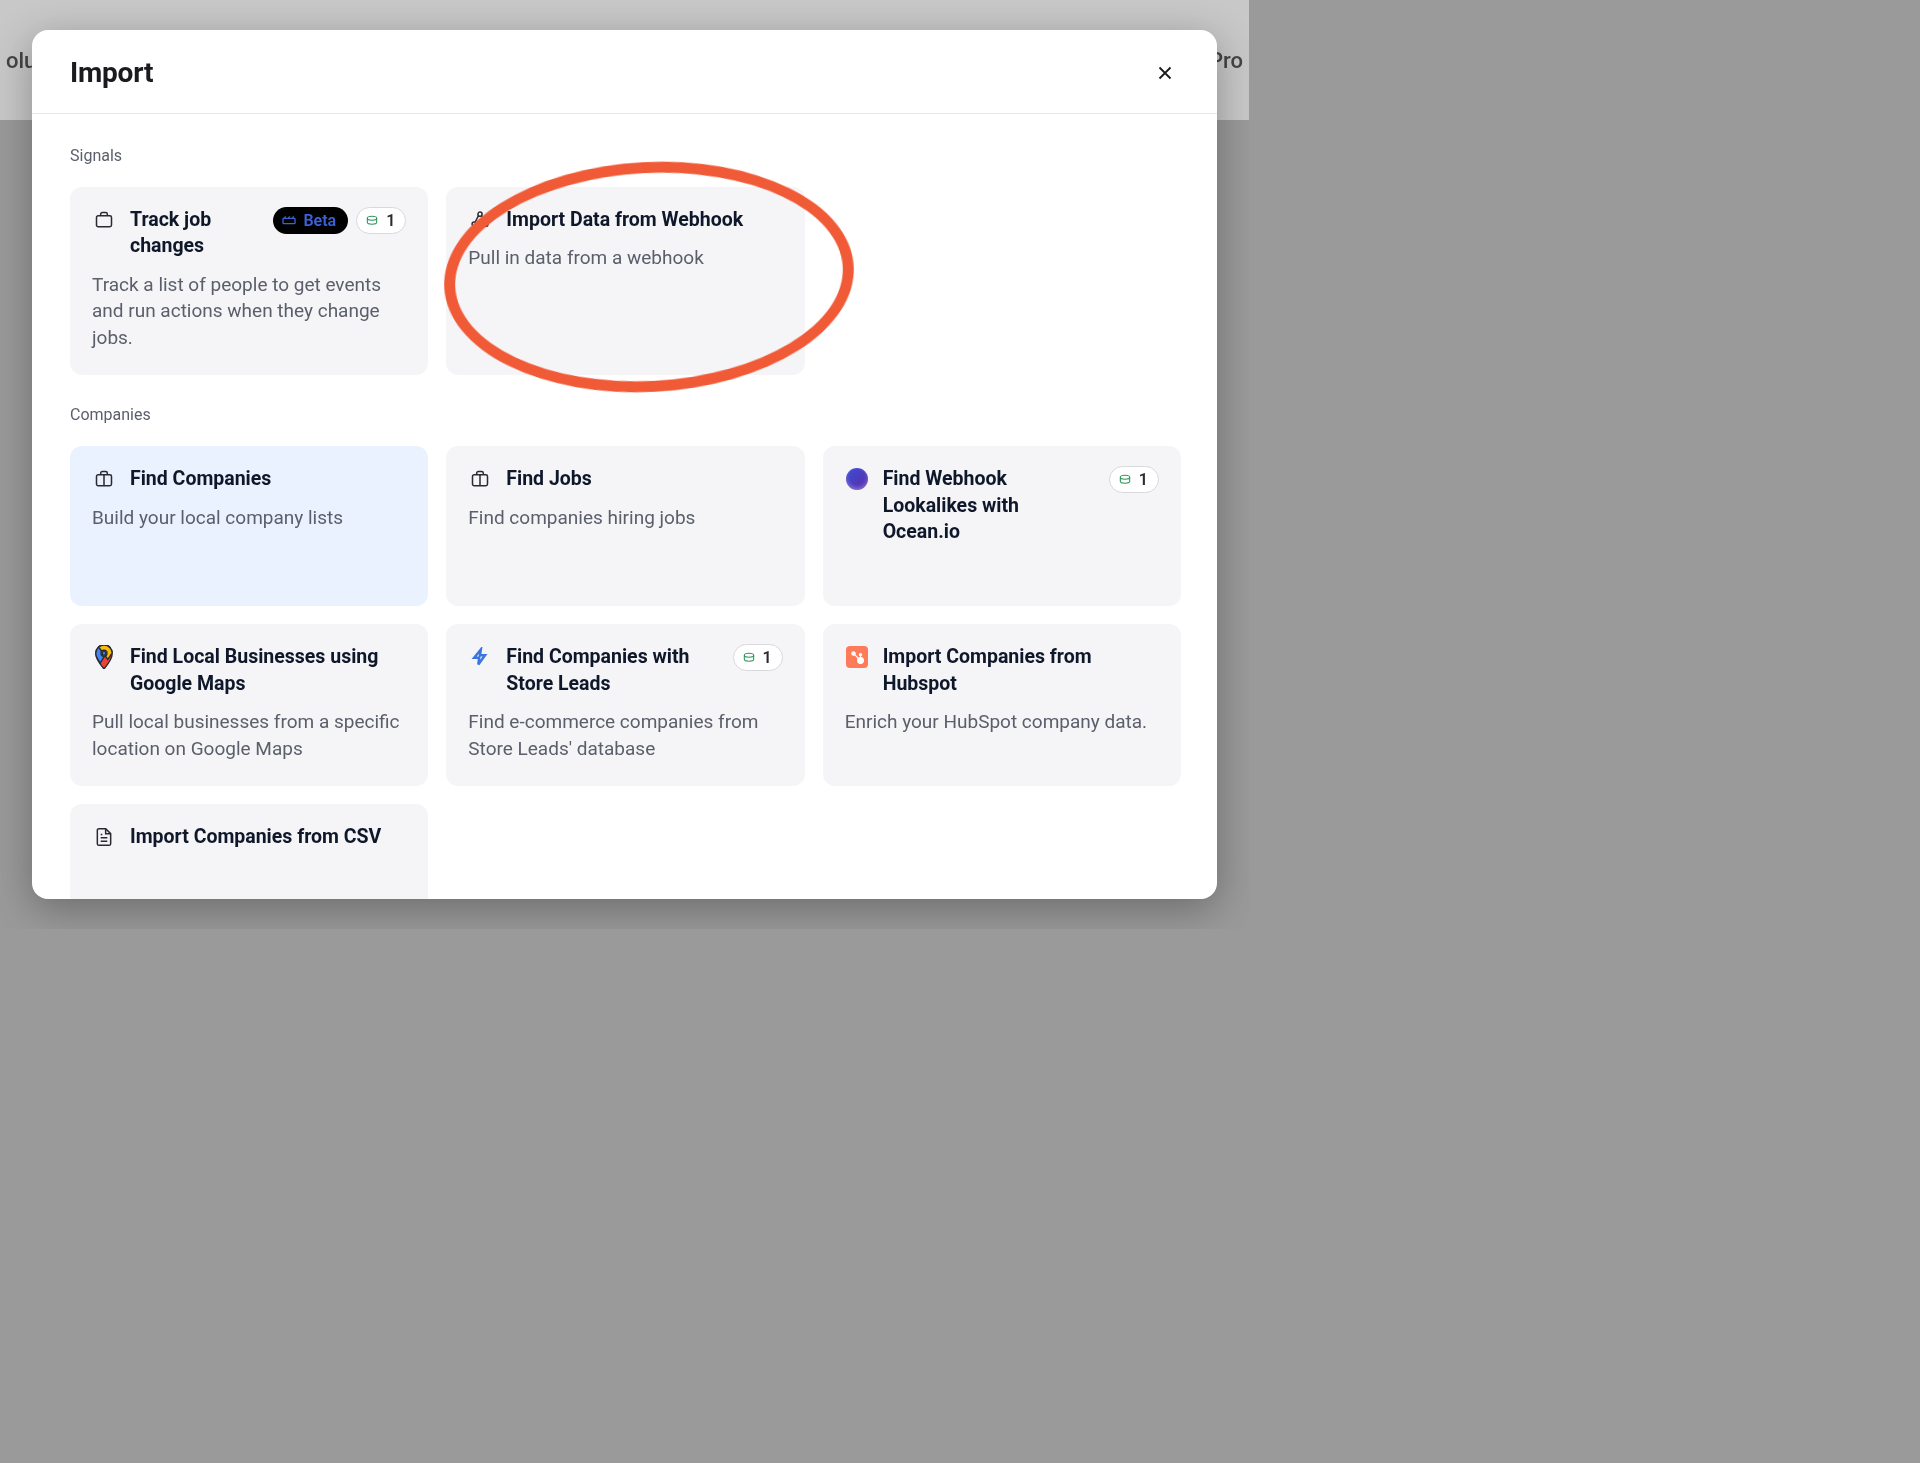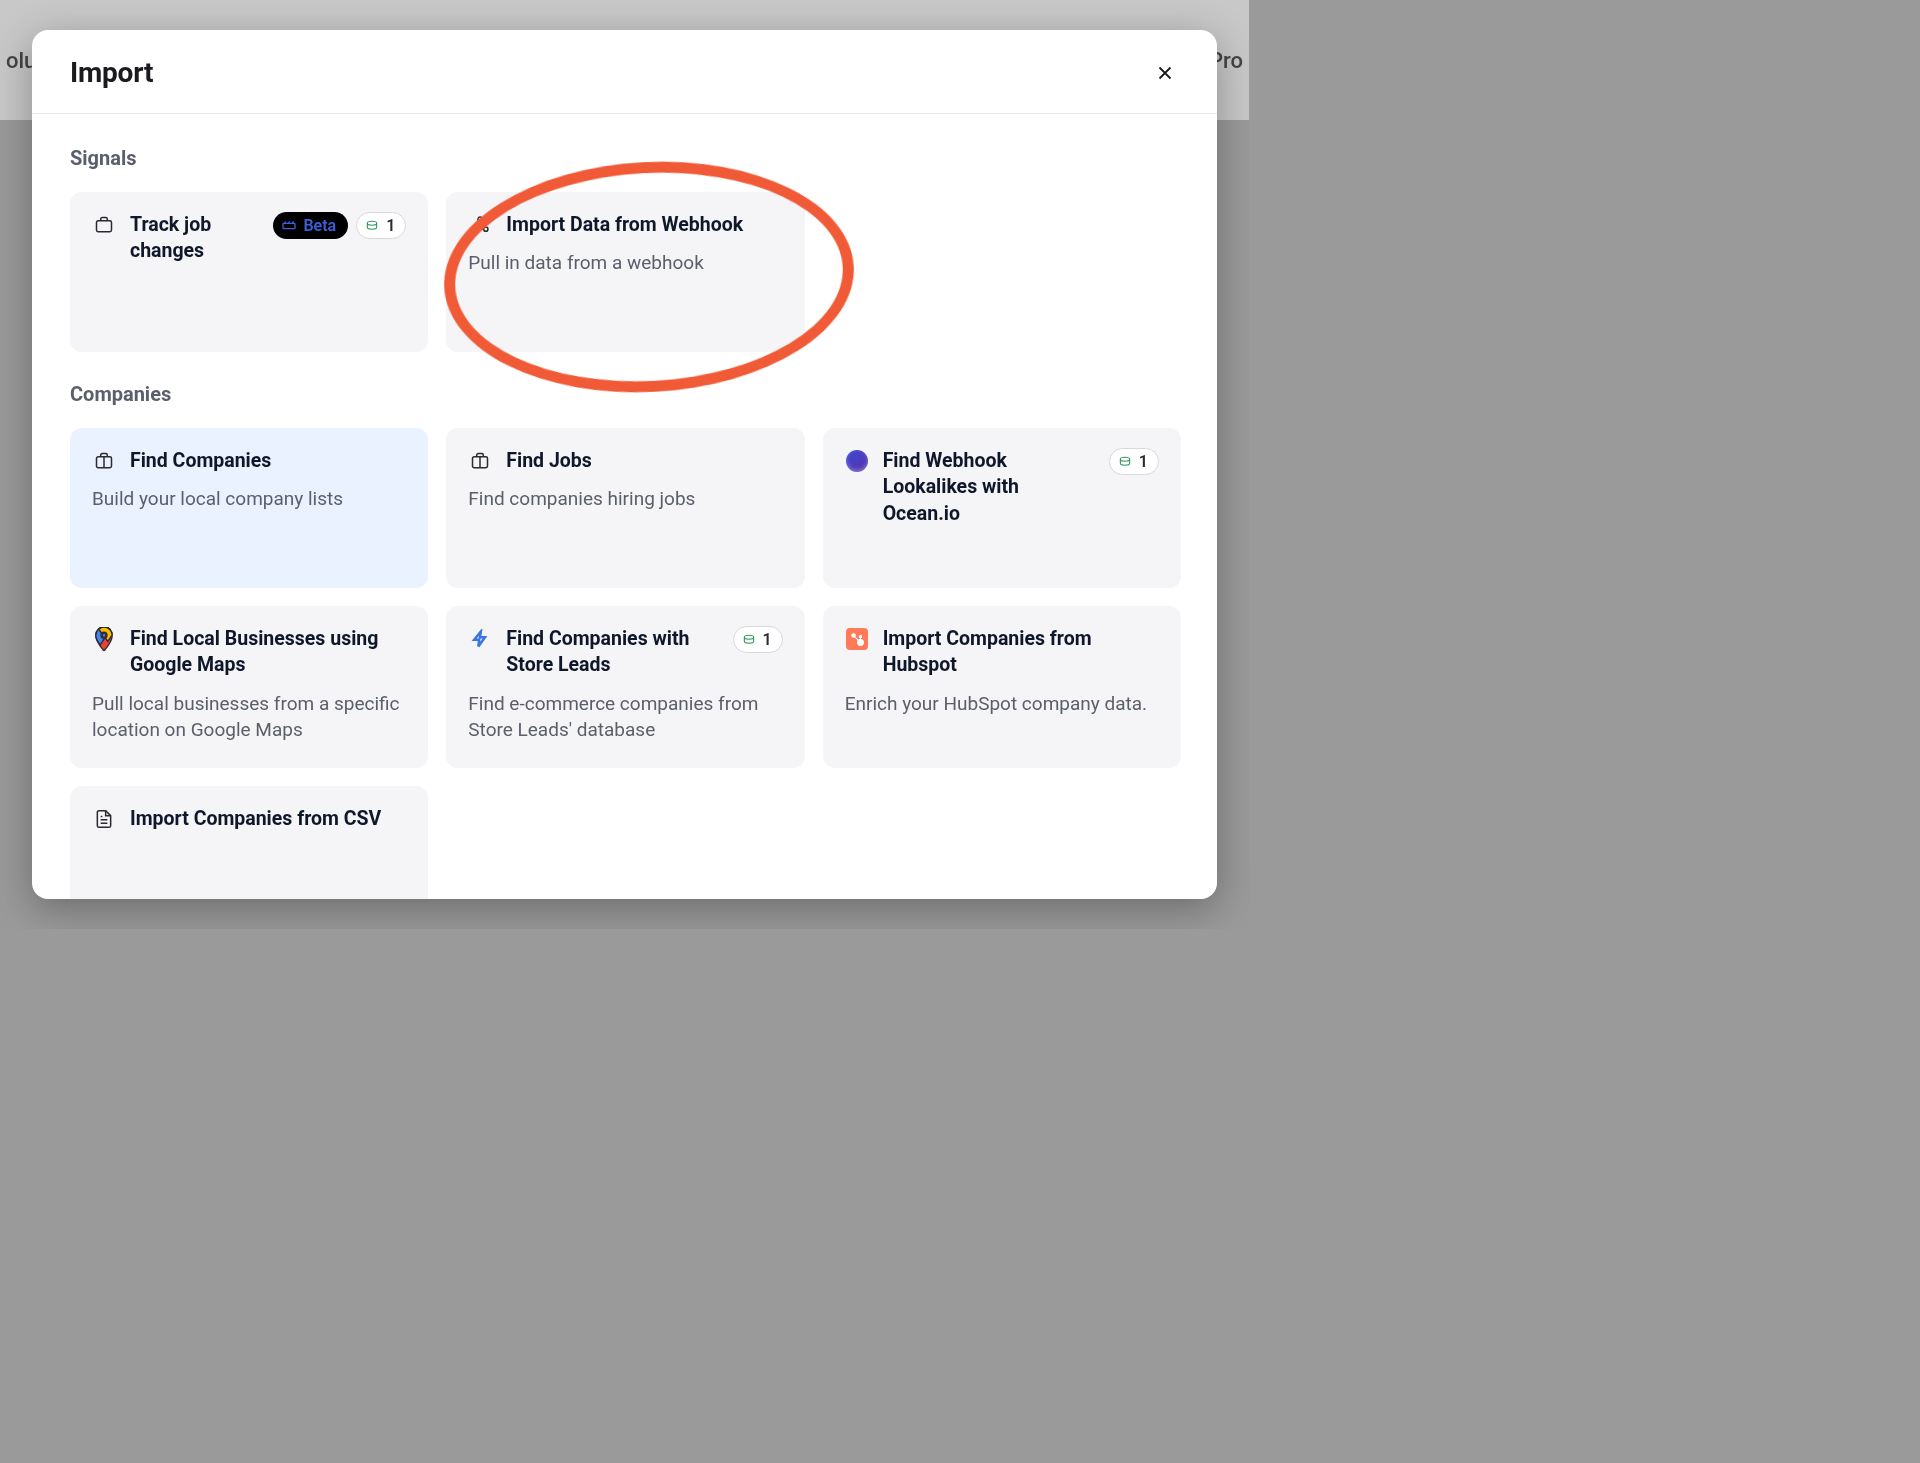--- a/index.html
+++ b/index.html
@@ -7,21 +7,21 @@
     .bg-header{position:absolute;top:0;left:0;right:0;height:120px;background:#c8c8c8;display:flex;align-items:center;justify-content:space-between;padding:0 6px}
     .bg-header span{color:#444;font-size:22px;font-weight:500}
 
     .modal{position:absolute;top:30px;left:32px;right:32px;bottom:30px;background:#fff;border-radius:16px;box-shadow:0 10px 40px rgba(0,0,0,.3);overflow:hidden;display:flex;flex-direction:column}
     .modal-header{display:flex;align-items:center;justify-content:space-between;padding:26px 36px 24px 38px;border-bottom:1px solid #e8e8eb}
     .modal-title{font-size:28px;font-weight:700;color:#1a1a1f;letter-spacing:-.2px}
     .close-btn{width:32px;height:32px;display:flex;align-items:center;justify-content:center;cursor:pointer;color:#1a1a1f}
     .close-btn svg{width:22px;height:22px;stroke:#1a1a1f;stroke-width:2}
     .modal-body{flex:1;overflow-y:auto;padding:32px 36px 0 38px}
 
-    .section-label{font-size:20px;font-weight:700;color:#5b5f6b;margin-bottom:22px}
+    .section-label{font-size:16px;font-weight:400;color:#5b5f6b;margin-bottom:22px}
     .section{margin-bottom:30px}
     .cards{display:grid;grid-template-columns:repeat(3,1fr);gap:18px}
 
     .card{background:#f5f5f7;border-radius:12px;padding:20px 22px 24px 22px;cursor:pointer;min-height:160px}
     .card.highlight{background:#e9f2fe}
     .card-header{display:flex;align-items:flex-start;gap:14px;margin-bottom:12px}
     .card-icon{flex-shrink:0;width:24px;height:24px;display:flex;align-items:center;justify-content:center;color:#2a2a30;margin-top:1px}
     .card-icon svg{width:20px;height:20px;stroke:#2a2a30;stroke-width:1.8;fill:none}
     .card-icon .ocean-icon{width:22px;height:22px;border-radius:50%;background:linear-gradient(135deg,#3b4bd6 0%,#5b2ea8 100%);box-shadow:inset 0 -2px 4px rgba(255,255,255,.3)}
     .card-icon .hubspot-icon{width:22px;height:22px;background:#ff7a59;border-radius:4px;display:flex;align-items:center;justify-content:center}
@@ -80,20 +80,21 @@
               </span>
               <span class="badge-credit">
                 <svg viewBox="0 0 24 24">
                     <ellipse cx="12" cy="8" rx="7" ry="3"></ellipse>
                     <path d="M5 8v6c0 1.7 3.1 3 7 3s7-1.3 7-3V8"></path>
                   </svg>
                 <span>1</span>
               </span>
             </div>
           </div>
+          <div class="card-desc">Track a list of people to get events and run actions when they change jobs.</div>
         </div>
 
         <div class="card">
           <div class="card-header">
             <div class="card-icon">
               <svg viewBox="0 0 24 24">
                   <circle cx="12" cy="5" r="2.5"></circle>
                   <circle cx="5" cy="17" r="2.5"></circle>
                   <circle cx="19" cy="17" r="2.5"></circle>
                   <path d="M10 7l-4 8M14 7l4 8M7.5 17h9"></path>

